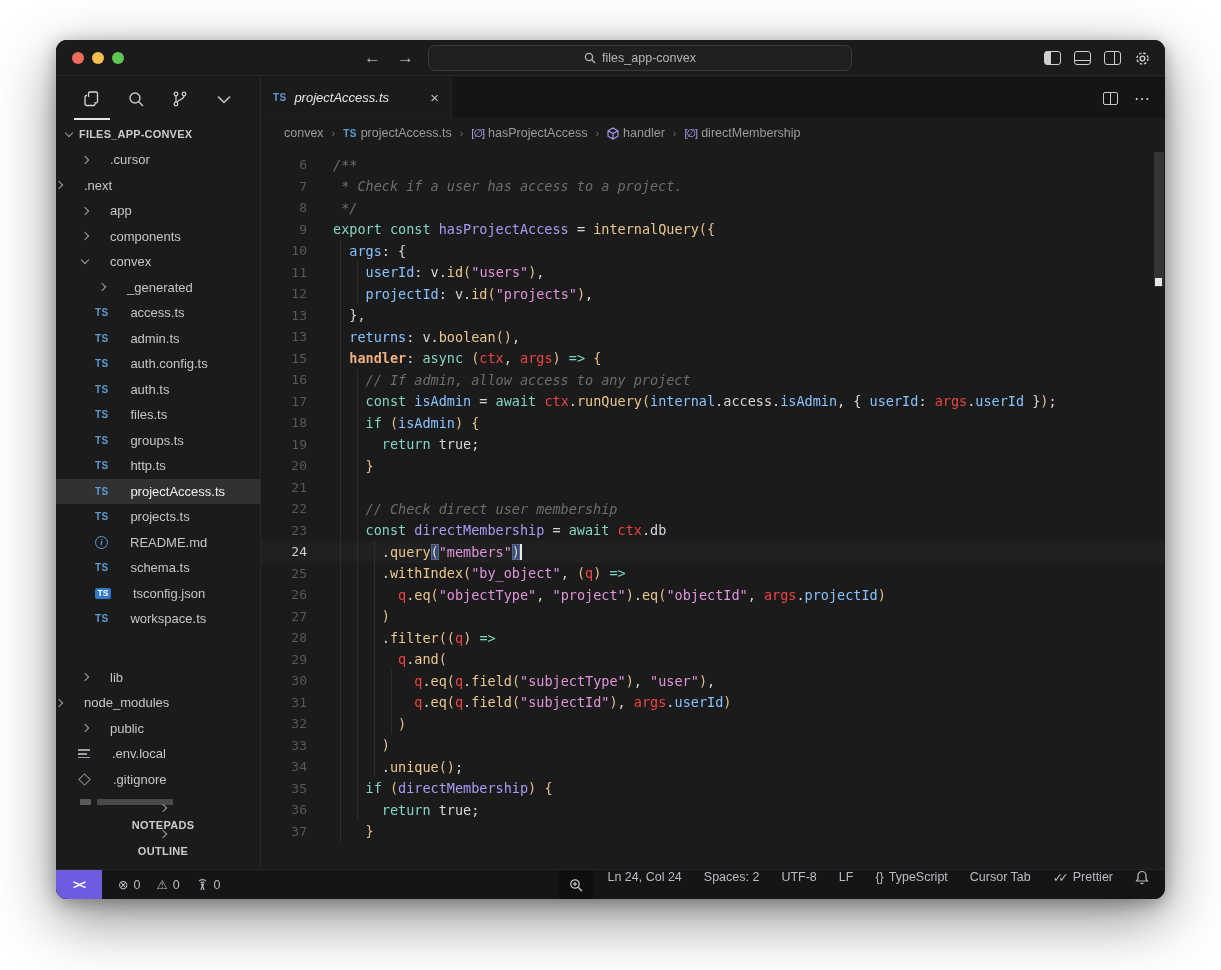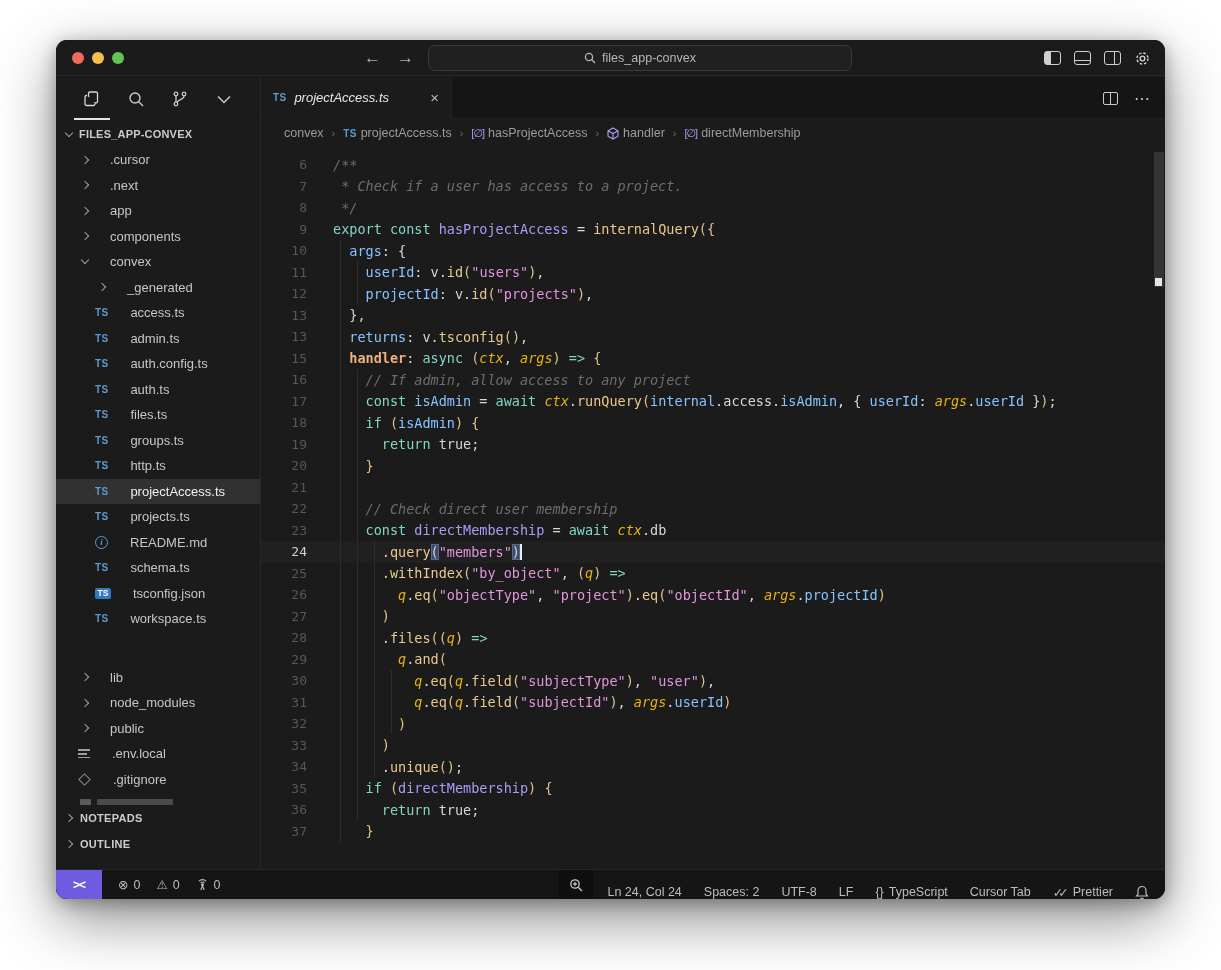--- a/index.html
+++ b/index.html
@@ -50,21 +50,21 @@
              font-size:9px; display:flex; align-items:center; justify-content:center; font-weight:bold;
              font-family:"Liberation Serif", serif; font-style:italic; flex:none; }
   .env-ic { display:flex; flex-direction:column; gap:2.4px; width:12px; flex:none; }
   .env-ic i { height:1.5px; background:#9aa0a6; display:block; }
   .env-ic i:nth-child(2){ width:75%; }
   .git-ic { width:9px; height:9px; border:1.4px solid #8e8e8e; transform:rotate(45deg); flex:none; margin:0 2px; }
   .clipped-row { height:13px; overflow:hidden; display:flex; align-items:flex-start; gap:6px; padding-top:7px; }
   .clip-box { width:11px; height:10px; background:#5a5a5a; border-radius:1px; }
   .clip-bar { width:76px; height:10px; background:#4a4a4a; border-radius:1px; }
   .section-row { height:26px; display:flex; align-items:center; gap:8px; padding-left:10px;
-                 color:#cccccc; font-size:11px; font-weight:bold; letter-spacing:.3px; }
+                 color:#cccccc; font-size:11px; font-weight:bold; letter-spacing:.3px;flex-direction:column; }
 
   
   .tabstrip { height:42px; background:#151515; display:flex; border-bottom:1px solid #1f1f1f; position:relative; }
   .tab { width:191px; background:#1b1b1b; display:flex; align-items:center; gap:8px; padding:0 12px;
          border-right:1px solid #242424; }
   .tab-title { color:#e8e8e8; font-size:13px; font-style:italic; flex:1; }
   .tab-close { color:#bdbdbd; font-size:15px; line-height:1; }
   .editor-actions { position:absolute; right:14px; top:0; height:42px; display:flex; align-items:center; gap:16px; color:#c9c9c9; }
   .split-ic { width:15px; height:13px; border:1.3px solid #c9c9c9; border-radius:2px; position:relative; }
   .split-ic:after { content:""; position:absolute; left:6px; top:0; bottom:0; border-left:1.3px solid #c9c9c9; }
@@ -80,38 +80,38 @@
           font-family:"DejaVu Sans Mono","Liberation Mono",monospace; font-size:13.5px; }
   .code-inner { position:relative; padding-top:7px; }
   .cline { height:21.5px; display:flex; align-items:center; white-space:pre; position:relative; }
   .cline.active { background:rgba(255,255,255,.025); }
   .lnum { width:46px; text-align:right; color:#585858; flex:none; font-size:13px; }
   .ltxt { margin-left:26px; }
   .cline.active .lnum { color:#cdcdcd; }
   .tk-w { color:#d6d6dd; } .tk-k { color:#83d6c5; } .tk-f { color:#ebc88d; }
   .tk-g { color:#e0c08d; } .tk-s { color:#e394dc; } .tk-p { color:#87c3ff; }
   .tk-v { color:#aa9bf5; } .tk-c { color:#6d6d6d; font-style:italic; }
-  .tk-i { color:#eab308; font-style:italic; }
+  .tk-i { color:#ef4444; }
   .tk-b { color:#efb080; font-weight:bold; }
   .tk-m { background:#394a6b; box-shadow:inset 0 0 0 1px #55688f; }
   .caret { display:inline-block; width:1.6px; height:16px; background:#ececec; vertical-align:middle; margin-top:-2px; }
   .guide { position:absolute; width:1px; background:#2d2d2d; }
   .vscroll { position:absolute; right:0; top:0; bottom:0; width:13px; }
   .vthumb { position:absolute; right:1px; top:5px; width:10px; height:135px; background:rgba(120,120,120,.28); }
   .cursor-marker { position:absolute; right:3px; top:131px; width:7px; height:8px; background:#e6e6e6; }
 
   
   .statusbar { position:absolute; left:0; right:0; bottom:0; height:30px; background:#151515;
                border-top:1px solid #262626; display:flex; align-items:center; color:#b9bdc3; font-size:12.5px; }
   .remote { width:46px; height:30px; background:#6e5ce0; border-bottom-left-radius:10px; color:#fff;
             display:flex; align-items:center; justify-content:center; font-size:12px; font-weight:bold;
             letter-spacing:-1px; flex:none; }
   .sb-left { display:flex; align-items:center; gap:16px; padding-left:16px; }
   .sb-item { display:flex; align-items:center; gap:5px; }
-  .sb-right { margin-left:auto; display:flex; align-items:flex-end; gap:22px; padding-right:16px; }
+  .sb-right { margin-left:auto; display:flex; align-items:flex-start; gap:22px; padding-right:16px; }
   .zoom-chip { background:#0f0f0f; height:30px; display:flex; align-items:center; padding:0 10px; margin-right:-8px; }
   .dbl-check { letter-spacing:-5px; margin-right:4px; }
   svg { display:block; }
 </style>
 </head>
 <body>
 
 <div class="window">
 
   <div class="titlebar">
@@ -186,21 +186,21 @@
       </div>
       <div class="explorer-head">
         <span class="chev down"></span>
         <span>FILES_APP-CONVEX</span>
       </div>
       <div class="tree" id="file-tree">
           <div class="row" style="padding-left: 26px;">
             <span class="chev right"></span>
             <span>.cursor</span>
           </div>
-          <div class="row" style="padding-left: 26px;">
+          <div class="row" style="">
             <span class="chev right"></span>
             <span>.next</span>
           </div>
           <div class="row" style="padding-left: 26px; text-align: center;">
             <span class="chev right"></span>
             <span>app</span>
           </div>
           <div class="row" style="padding-left: 26px;">
             <span class="chev right"></span>
             <span>components</span>
@@ -262,21 +262,21 @@
             <span>tsconfig.json</span>
           </div>
           <div class="row" style="padding-left: 39px;">
             <span class="ts-badge">TS</span>
             <span>workspace.ts</span>
           </div>
           <div class="row" style="padding-left: 26px; margin-top: 33px;">
             <span class="chev right"></span>
             <span>lib</span>
           </div>
-          <div class="row" style="padding-left: 26px;">
+          <div class="row" style="">
             <span class="chev right"></span>
             <span>node_modules</span>
           </div>
           <div class="row" style="padding-left: 26px;">
             <span class="chev right"></span>
             <span>public</span>
           </div>
           <div class="row" style="padding-left: 22px;">
             <span class="env-ic">
               <i></i>
@@ -351,35 +351,35 @@
       <div class="code">
         <div class="code-inner" id="code-lines">
             <div class="cline"><span class="lnum">6</span><span class="ltxt"><span class="tk-c">/**</span></span></div>
             <div class="cline"><span class="lnum">7</span><span class="ltxt"><span class="tk-c"> * Check if a user has access to a project.</span></span></div>
             <div class="cline"><span class="lnum">8</span><span class="ltxt"><span class="tk-c"> */</span></span></div>
             <div class="cline"><span class="lnum">9</span><span class="ltxt"><span class="tk-k">export</span><span class="tk-w"> </span><span class="tk-k">const</span><span class="tk-w"> </span><span class="tk-v">hasProjectAccess</span><span class="tk-w"> = </span><span class="tk-f">internalQuery</span><span class="tk-g">({</span></span></div>
             <div class="cline"><span class="lnum">10</span><span class="ltxt"><span class="tk-w">  </span><span class="tk-p">args</span><span class="tk-w">: </span><span class="tk-w">{</span></span></div>
             <div class="cline"><span class="lnum">11</span><span class="ltxt"><span class="tk-w">    </span><span class="tk-p">userId</span><span class="tk-w">: </span><span class="tk-w">v</span><span class="tk-w">.</span><span class="tk-f">id</span><span class="tk-g">(</span><span class="tk-s">"users"</span><span class="tk-g">)</span><span class="tk-w">,</span></span></div>
             <div class="cline"><span class="lnum">12</span><span class="ltxt"><span class="tk-w">    </span><span class="tk-p">projectId</span><span class="tk-w">: </span><span class="tk-w">v</span><span class="tk-w">.</span><span class="tk-f">id</span><span class="tk-g">(</span><span class="tk-s">"projects"</span><span class="tk-g">)</span><span class="tk-w">,</span></span></div>
             <div class="cline"><span class="lnum">13</span><span class="ltxt"><span class="tk-w">  </span><span class="tk-w">},</span></span></div>
-            <div class="cline"><span class="lnum">13</span><span class="ltxt"><span class="tk-w">  </span><span class="tk-p">returns</span><span class="tk-w">: </span><span class="tk-w">v</span><span class="tk-w">.</span><span class="tk-f">tsconfig</span><span class="tk-g">()</span><span class="tk-w">,</span></span></div>
+            <div class="cline"><span class="lnum">13</span><span class="ltxt"><span class="tk-w">  </span><span class="tk-p">returns</span><span class="tk-w">: </span><span class="tk-w">v</span><span class="tk-w">.</span><span class="tk-f">boolean</span><span class="tk-g">()</span><span class="tk-w">,</span></span></div>
             <div class="cline"><span class="lnum">15</span><span class="ltxt"><span class="tk-w">  </span><span class="tk-b">handler</span><span class="tk-w">: </span><span class="tk-k">async</span><span class="tk-w"> </span><span class="tk-g">(</span><span class="tk-i">ctx</span><span class="tk-w">, </span><span class="tk-i">args</span><span class="tk-g">)</span><span class="tk-w"> </span><span class="tk-k">=&gt;</span><span class="tk-w"> </span><span class="tk-g">{</span></span></div>
             <div class="cline"><span class="lnum">16</span><span class="ltxt"><span class="tk-w">    </span><span class="tk-c">// If admin, allow access to any project</span></span></div>
             <div class="cline"><span class="lnum">17</span><span class="ltxt"><span class="tk-w">    </span><span class="tk-k">const</span><span class="tk-w"> </span><span class="tk-p">isAdmin</span><span class="tk-w"> = </span><span class="tk-k">await</span><span class="tk-w"> </span><span class="tk-i">ctx</span><span class="tk-w">.</span><span class="tk-f">runQuery</span><span class="tk-g">(</span><span class="tk-p">internal</span><span class="tk-w">.</span><span class="tk-w">access</span><span class="tk-w">.</span><span class="tk-p">isAdmin</span><span class="tk-w">, </span><span class="tk-w">{ </span><span class="tk-p">userId</span><span class="tk-w">: </span><span class="tk-i">args</span><span class="tk-w">.</span><span class="tk-p">userId</span><span class="tk-w"> }</span><span class="tk-g">)</span><span class="tk-w">;</span></span></div>
             <div class="cline"><span class="lnum">18</span><span class="ltxt"><span class="tk-w">    </span><span class="tk-k">if</span><span class="tk-w"> </span><span class="tk-g">(</span><span class="tk-p">isAdmin</span><span class="tk-g">)</span><span class="tk-w"> </span><span class="tk-g">{</span></span></div>
             <div class="cline"><span class="lnum">19</span><span class="ltxt"><span class="tk-w">      </span><span class="tk-k">return</span><span class="tk-w"> </span><span class="tk-w">true</span><span class="tk-w">;</span></span></div>
             <div class="cline"><span class="lnum">20</span><span class="ltxt"><span class="tk-w">    </span><span class="tk-g">}</span></span></div>
             <div class="cline"><span class="lnum">21</span><span class="ltxt"></span></div>
             <div class="cline"><span class="lnum">22</span><span class="ltxt"><span class="tk-w">    </span><span class="tk-c">// Check direct user membership</span></span></div>
             <div class="cline"><span class="lnum">23</span><span class="ltxt"><span class="tk-w">    </span><span class="tk-k">const</span><span class="tk-w"> </span><span class="tk-v">directMembership</span><span class="tk-w"> = </span><span class="tk-k">await</span><span class="tk-w"> </span><span class="tk-i">ctx</span><span class="tk-w">.</span><span class="tk-w">db</span></span></div>
             <div class="cline active"><span class="lnum">24</span><span class="ltxt"><span class="tk-w">      </span><span class="tk-w">.</span><span class="tk-f">query</span><span class="tk-w tk-m">(</span><span class="tk-s">"members"</span><span class="tk-w tk-m">)</span><span class="caret"></span></span></div>
             <div class="cline"><span class="lnum">25</span><span class="ltxt"><span class="tk-w">      </span><span class="tk-w">.</span><span class="tk-f">withIndex</span><span class="tk-g">(</span><span class="tk-s">"by_object"</span><span class="tk-w">, </span><span class="tk-g">(</span><span class="tk-i">q</span><span class="tk-g">)</span><span class="tk-w"> </span><span class="tk-k">=&gt;</span></span></div>
             <div class="cline"><span class="lnum">26</span><span class="ltxt"><span class="tk-w">        </span><span class="tk-i">q</span><span class="tk-w">.</span><span class="tk-f">eq</span><span class="tk-g">(</span><span class="tk-s">"objectType"</span><span class="tk-w">, </span><span class="tk-s">"project"</span><span class="tk-g">)</span><span class="tk-w">.</span><span class="tk-f">eq</span><span class="tk-g">(</span><span class="tk-s">"objectId"</span><span class="tk-w">, </span><span class="tk-i">args</span><span class="tk-w">.</span><span class="tk-p">projectId</span><span class="tk-g">)</span></span></div>
             <div class="cline"><span class="lnum">27</span><span class="ltxt"><span class="tk-w">      </span><span class="tk-g">)</span></span></div>
-            <div class="cline"><span class="lnum">28</span><span class="ltxt"><span class="tk-w">      </span><span class="tk-w">.</span><span class="tk-f">files</span><span class="tk-g">(</span><span class="tk-g">(</span><span class="tk-i">q</span><span class="tk-g">)</span><span class="tk-w"> </span><span class="tk-k">=&gt;</span></span></div>
+            <div class="cline"><span class="lnum">28</span><span class="ltxt"><span class="tk-w">      </span><span class="tk-w">.</span><span class="tk-f">filter</span><span class="tk-g">(</span><span class="tk-g">(</span><span class="tk-i">q</span><span class="tk-g">)</span><span class="tk-w"> </span><span class="tk-k">=&gt;</span></span></div>
             <div class="cline"><span class="lnum">29</span><span class="ltxt"><span class="tk-w">        </span><span class="tk-i">q</span><span class="tk-w">.</span><span class="tk-f">and</span><span class="tk-g">(</span></span></div>
             <div class="cline"><span class="lnum">30</span><span class="ltxt"><span class="tk-w">          </span><span class="tk-i">q</span><span class="tk-w">.</span><span class="tk-f">eq</span><span class="tk-g">(</span><span class="tk-i">q</span><span class="tk-w">.</span><span class="tk-f">field</span><span class="tk-g">(</span><span class="tk-s">"subjectType"</span><span class="tk-g">)</span><span class="tk-w">, </span><span class="tk-s">"user"</span><span class="tk-g">)</span><span class="tk-w">,</span></span></div>
             <div class="cline"><span class="lnum">31</span><span class="ltxt"><span class="tk-w">          </span><span class="tk-i">q</span><span class="tk-w">.</span><span class="tk-f">eq</span><span class="tk-g">(</span><span class="tk-i">q</span><span class="tk-w">.</span><span class="tk-f">field</span><span class="tk-g">(</span><span class="tk-s">"subjectId"</span><span class="tk-g">)</span><span class="tk-w">, </span><span class="tk-i">args</span><span class="tk-w">.</span><span class="tk-p">userId</span><span class="tk-g">)</span></span></div>
             <div class="cline"><span class="lnum">32</span><span class="ltxt"><span class="tk-w">        </span><span class="tk-g">)</span></span></div>
             <div class="cline"><span class="lnum">33</span><span class="ltxt"><span class="tk-w">      </span><span class="tk-g">)</span></span></div>
             <div class="cline"><span class="lnum">34</span><span class="ltxt"><span class="tk-w">      </span><span class="tk-w">.</span><span class="tk-f">unique</span><span class="tk-g">()</span><span class="tk-w">;</span></span></div>
             <div class="cline"><span class="lnum">35</span><span class="ltxt"><span class="tk-w">    </span><span class="tk-k">if</span><span class="tk-w"> </span><span class="tk-g">(</span><span class="tk-v">directMembership</span><span class="tk-g">)</span><span class="tk-w"> </span><span class="tk-g">{</span></span></div>
             <div class="cline"><span class="lnum">36</span><span class="ltxt"><span class="tk-w">      </span><span class="tk-k">return</span><span class="tk-w"> </span><span class="tk-w">true</span><span class="tk-w">;</span></span></div>
             <div class="cline"><span class="lnum">37</span><span class="ltxt"><span class="tk-w">    </span><span class="tk-g">}</span></span></div>
           </div>

